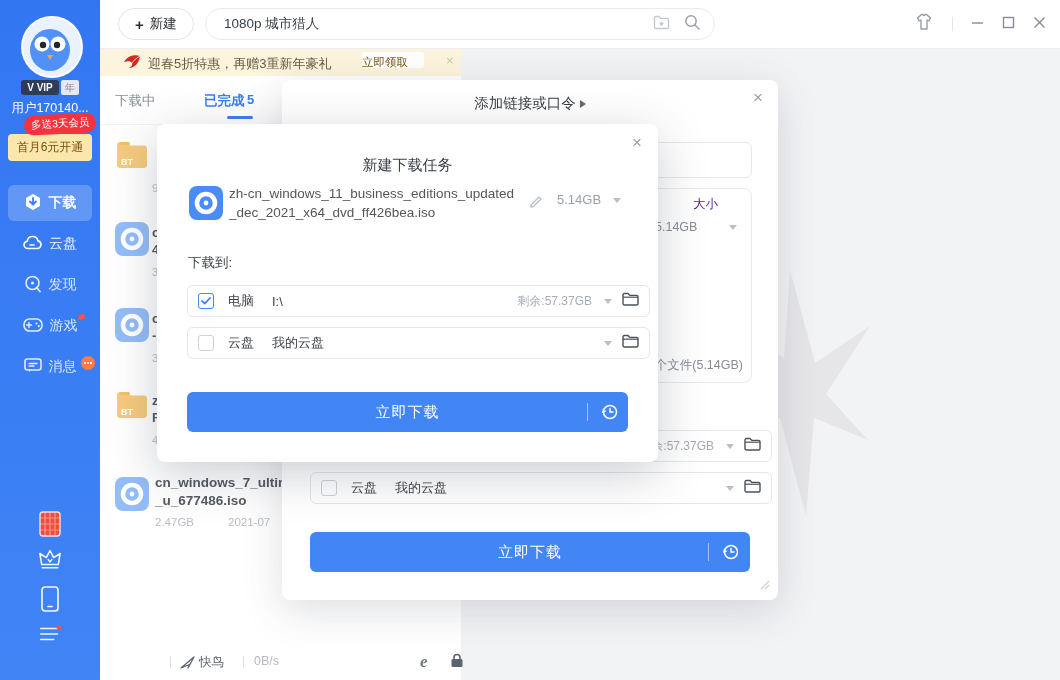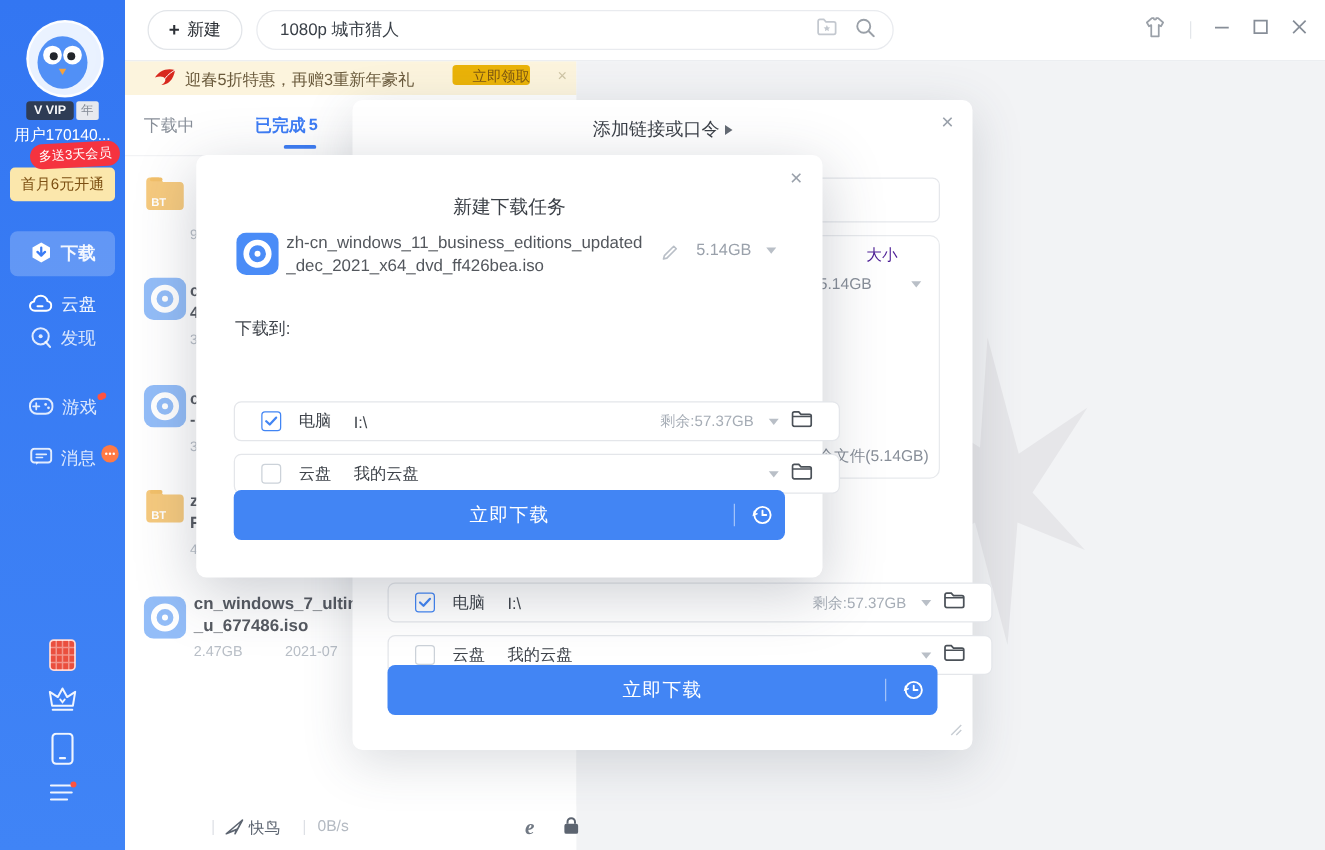--- a/index.html
+++ b/index.html
@@ -36,21 +36,21 @@
   .vsep{width:1px;height:14px;background:#e3e6ea;}
 
   
   #leftpanel{left:100px;top:48px;width:361px;height:632px;background:#fff;z-index:1;}
   #rightpanel{left:461px;top:48px;width:599px;height:632px;background:#f2f3f5;z-index:0;}
   #watermark{left:720px;top:268px;z-index:1;}
 
   
   #banner{left:100px;top:48px;width:361px;height:28px;background:#fcf4dd;z-index:2;}
   #banner .txt{position:absolute;left:48px;top:7px;font-size:13px;color:#6a5a3c;}
-  #banner .get{position:absolute;left:262px;top:4px;width:62px;height:16px;background:#eab308;border-radius:3px;color:#7d5712;font-size:11.5px;text-align:right;line-height:20px;}
+  #banner .get{position:absolute;left:262px;top:4px;width:62px;height:16px;background:#ffffff;border-radius:3px;color:#7d5712;font-size:11.5px;text-align:left;line-height:20px;}
   #banner .bx{position:absolute;left:346px;top:6px;color:#cfc5a5;font-size:13px;line-height:1;}
 
   
   #tabs{left:100px;top:76px;width:361px;height:48px;background:#fff;border-bottom:1px solid #f2f3f5;z-index:2;}
   .tab1{position:absolute;left:15px;top:16px;font-size:13.5px;color:#878e98;}
   .tab2{position:absolute;left:104px;top:16px;font-size:13.5px;color:#3e7df5;font-weight:bold;}
   .tabcount{position:absolute;left:147px;top:16px;font-size:13px;color:#3e7df5;font-weight:bold;}
   .tabline{position:absolute;left:127px;top:40px;width:26px;height:3px;border-radius:2px;background:#3e7df5;}
 
   
@@ -68,21 +68,21 @@
 
   
   .dlg{background:#fff;border-radius:8px;}
   #dlg-add{left:282px;top:80px;width:496px;height:520px;box-shadow:0 10px 40px rgba(60,70,90,.18);z-index:10;}
   #dlg-new{left:157px;top:124px;width:501px;height:338px;box-shadow:0 12px 48px rgba(50,60,80,.25);z-index:20;}
   .dclose{position:absolute;font-size:17px;color:#9aa1ab;line-height:1;cursor:default;}
   .dtitle{position:absolute;left:0;width:100%;text-align:center;color:#3a3f46;}
   .tri-r{display:inline-block;width:0;height:0;border-left:6px solid #646b74;border-top:4px solid transparent;border-bottom:4px solid transparent;margin-left:4px;}
   .input{position:absolute;border:1px solid #e5e7eb;border-radius:6px;background:#fff;}
   .fpanel{position:absolute;border:1px solid #e8eaed;border-radius:8px;background:#fff;}
-  .pathrow{position:absolute;height:30px;border:1px solid #e4e6ea;border-radius:6px;display:flex;align-items:center;padding:0 21px;background:#fff;margin-top:36px;}
+  .pathrow{position:absolute;height:30px;border:1px solid #e4e6ea;border-radius:6px;display:flex;align-items:center;padding:0 10px;background:#fff;}
   .cb{width:16px;height:16px;border-radius:3px;box-sizing:border-box;display:flex;align-items:center;justify-content:center;flex:none;}
   .cb.on{border:1px solid #4285f4;background:#fff;}
   .cb.off{border:1px solid #ccd2d9;background:#fff;}
   .rowlbl{font-size:13px;color:#3f444b;margin-left:14px;white-space:nowrap;}
   .rowpath{font-size:13px;color:#3f444b;margin-left:18px;white-space:nowrap;}
   .rowfree{font-size:12px;color:#a6adb6;margin-left:auto;white-space:nowrap;}
   .caret{width:0;height:0;border-top:5px solid #b9bfc7;border-left:4px solid transparent;border-right:4px solid transparent;margin:0 10px 0 12px;flex:none;}
   .dlbtn{position:absolute;height:40px;background:#4285f4;border-radius:6px;display:flex;align-items:center;justify-content:center;color:#fff;font-size:15px;letter-spacing:1px;}
   .btndiv{position:absolute;width:1px;height:18px;background:rgba(255,255,255,.5);top:11px;}
   .fico{width:34px;height:34px;border-radius:8px;flex:none;}
@@ -131,21 +131,21 @@
   </div>
   <div class="s navitem" style="top:226px;">
     <span>
       <svg width="19" height="15" viewBox="0 0 19 15">
           <path d="M5 13.5 C2.6 13.5 1 11.8 1 9.8 C1 7.9 2.4 6.5 4.2 6.2 C4.6 3.6 6.8 1.5 9.6 1.5 C12.3 1.5 14.5 3.4 15 5.9 C16.8 6.2 18 7.7 18 9.6 C18 11.8 16.3 13.5 14 13.5 Z" fill="none" stroke="#fff" stroke-width="1.6"></path>
           <path d="M7 10 H11" stroke="#fff" stroke-width="1.6" stroke-linecap="round"></path>
         </svg>
     </span>
       <span class="lbl">云盘</span>
   </div>
-  <div class="s navitem" style="top:253px;color:rgba(255,255,255,.82);align-items:center;">
+  <div class="s navitem" style="top:267px;color:rgba(255,255,255,.82);align-items:center;">
     <span>
       <svg width="18" height="18" viewBox="0 0 18 18">
           <circle cx="8.5" cy="8" r="6.5" fill="none" stroke="rgba(255,255,255,.85)" stroke-width="1.6"></circle>
           <circle cx="8.5" cy="8" r="1.6" fill="rgba(255,255,255,.85)"></circle>
           <path d="M12.5 12.5 L16 16.5" stroke="rgba(255,255,255,.85)" stroke-width="1.8" stroke-linecap="round"></path>
         </svg>
     </span>
       <span class="lbl">发现</span>
   </div>
   <div class="s navitem" style="top:349px;color:rgba(255,255,255,.82);">

